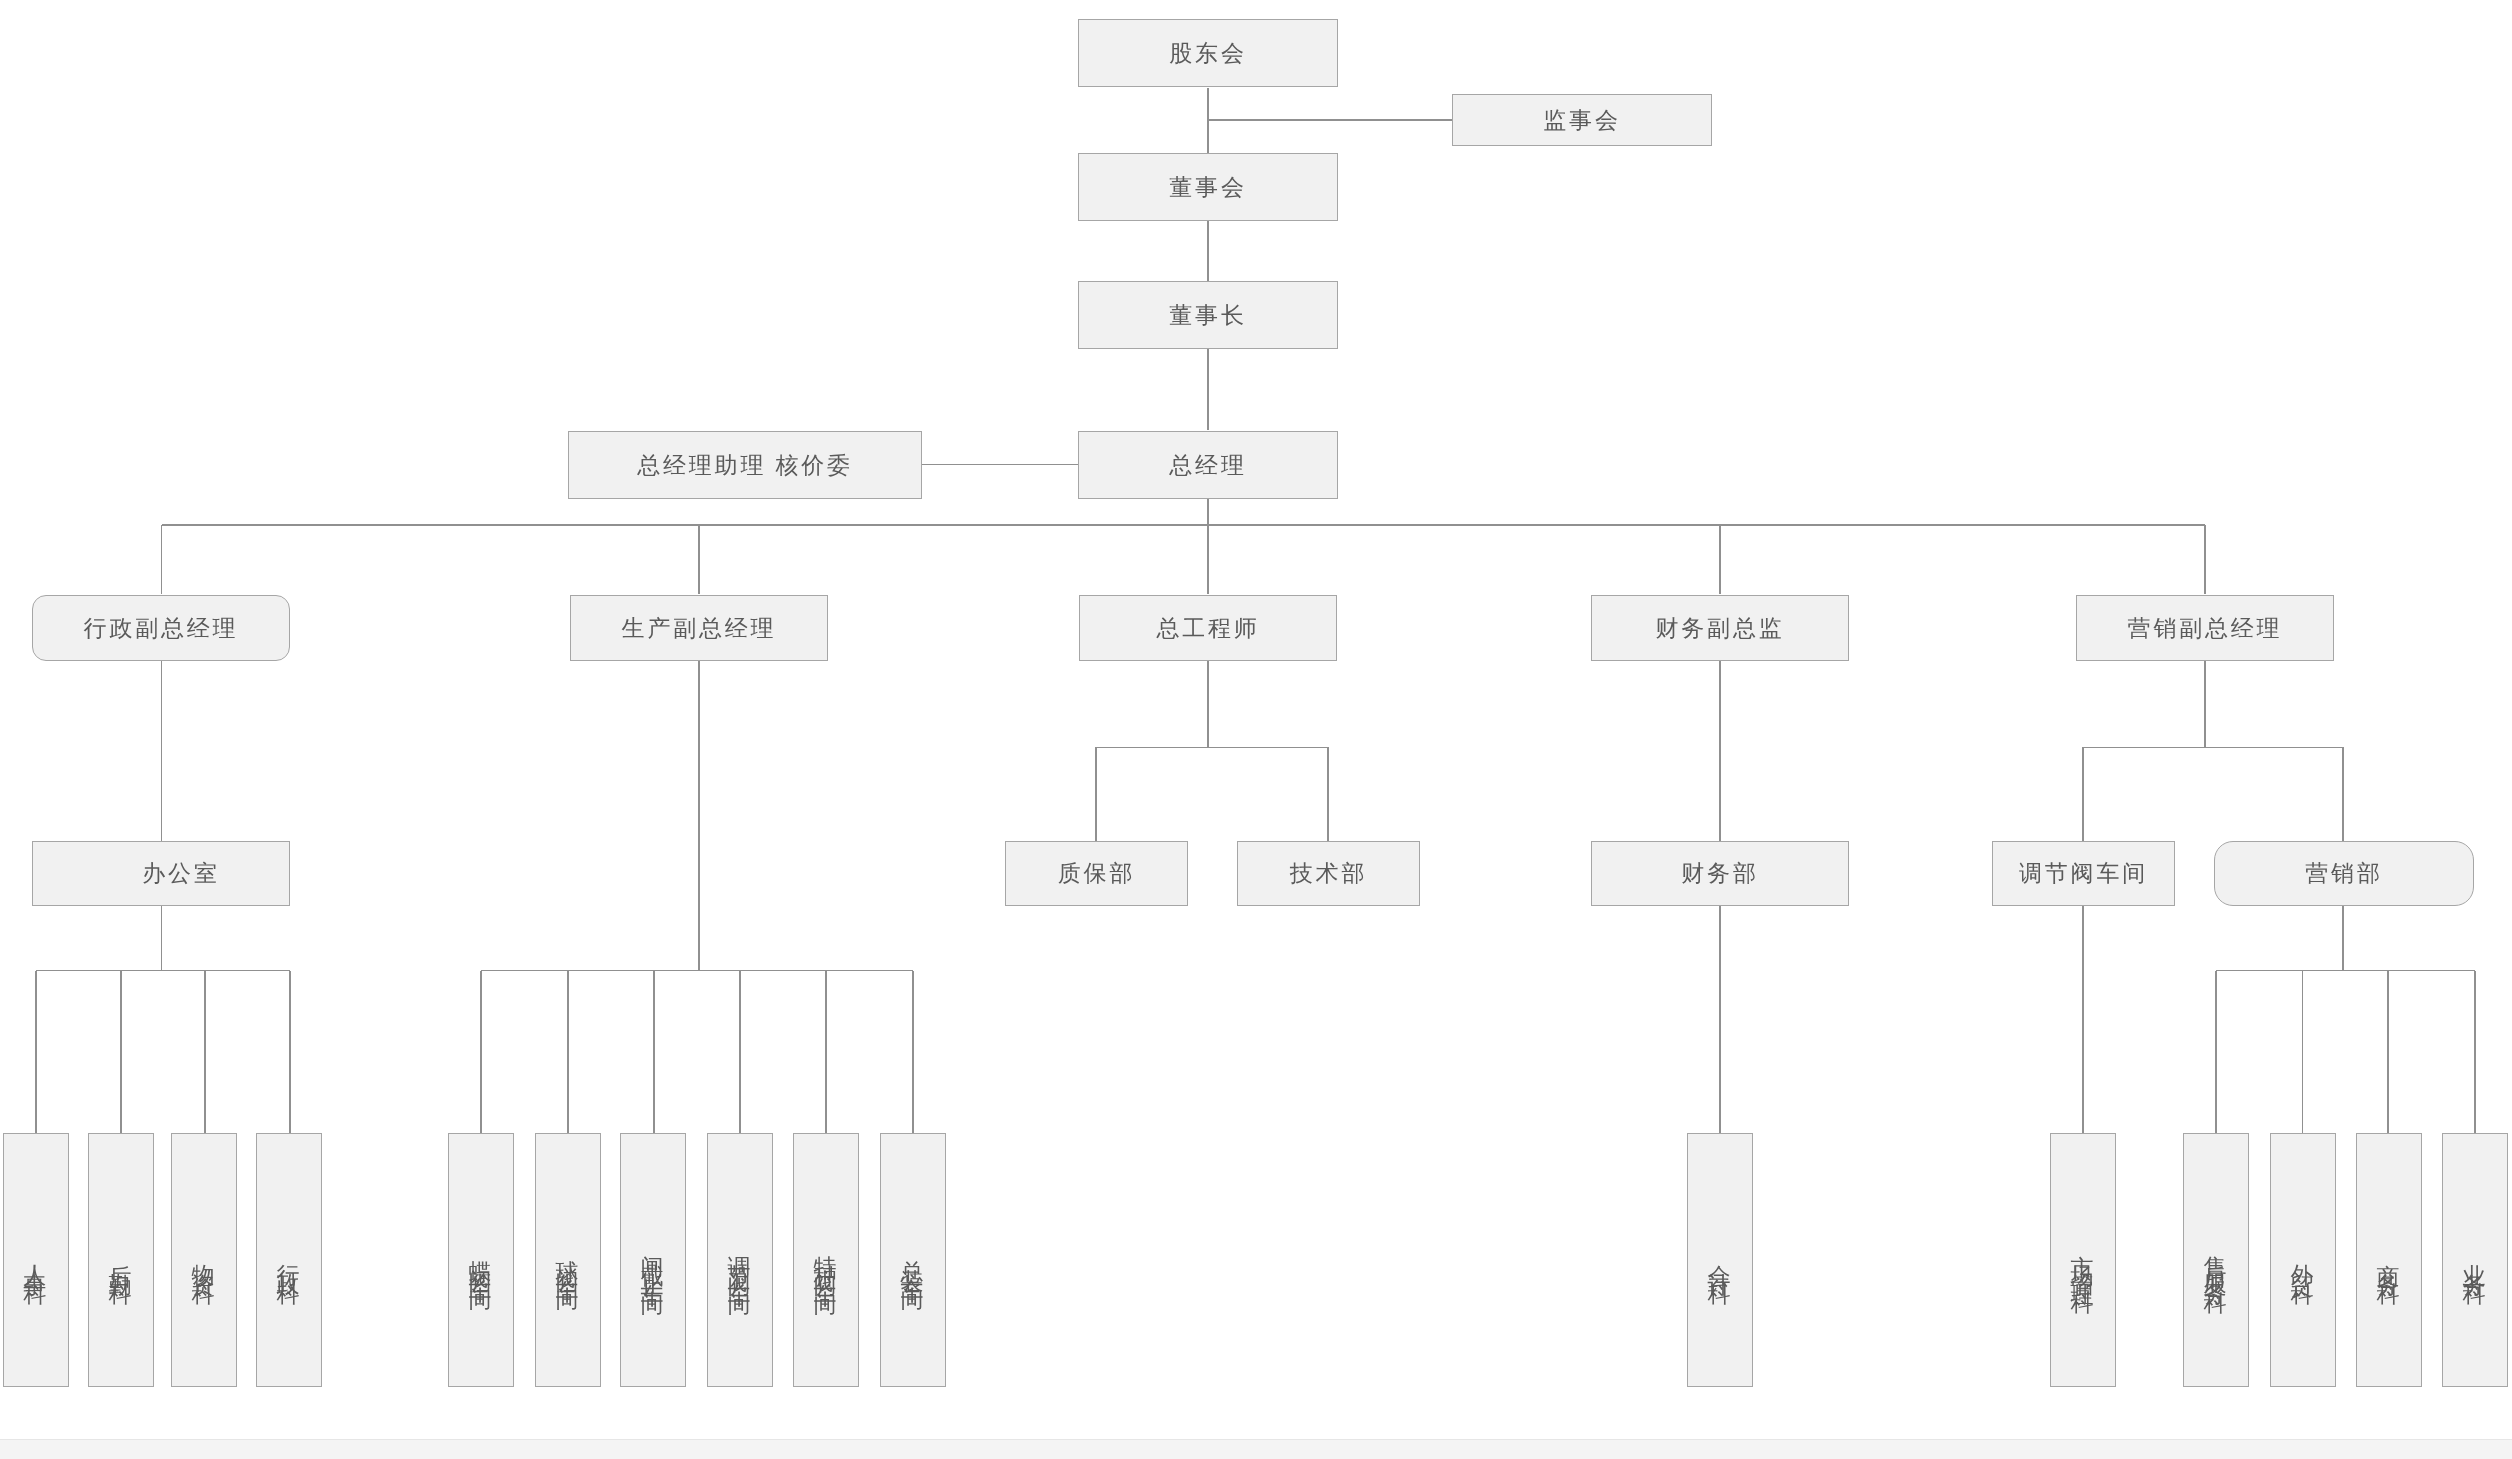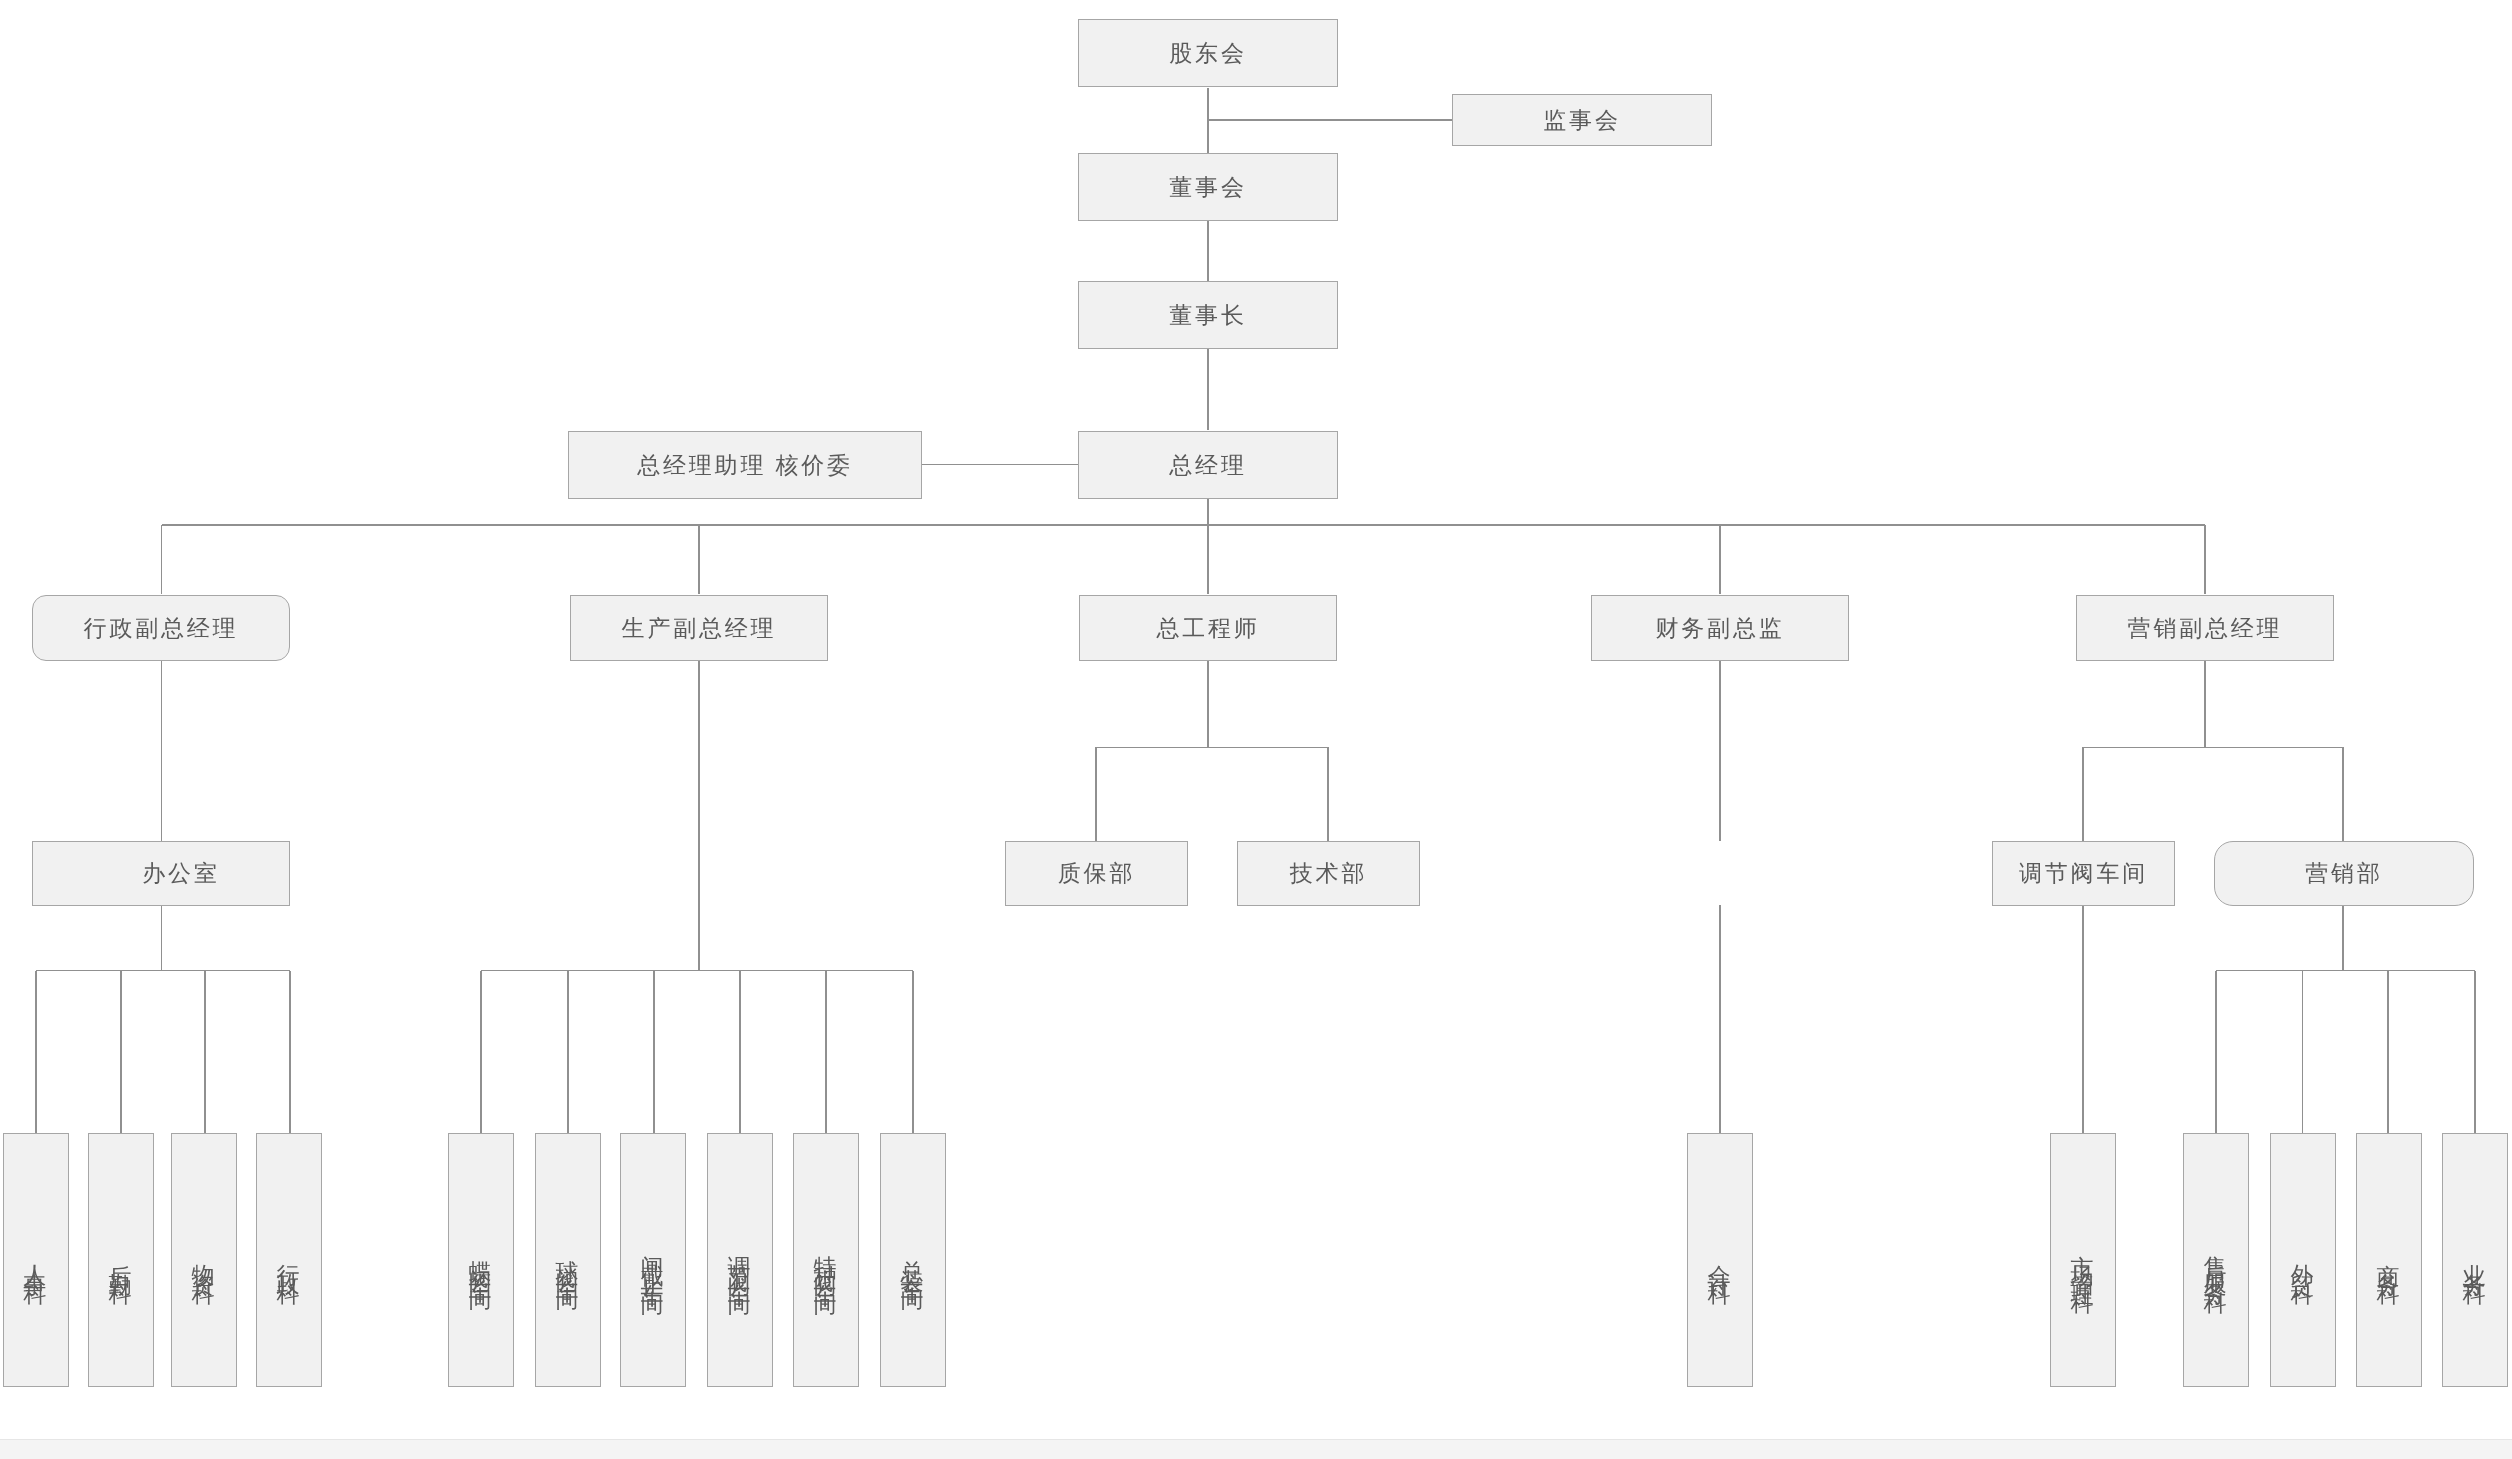--- a/index.html
+++ b/index.html
@@ -98,20 +98,21 @@
   <div class="node" style="left:1591px; top:595px; width:258px; height:66px;">财务副总监</div>
 
   <div class="node" style="left:2076px; top:595px; width:258px; height:66px;">营销副总经理</div>
 
   <div class="node" style="left:32px; top:841px; width:258px; height:65px;padding-left:40px;">办公室</div>
 
   <div class="node" style="left:1005px; top:841px; width:183px; height:65px;">质保部</div>
 
   <div class="node" style="left:1237px; top:841px; width:183px; height:65px;">技术部</div>
 
+  <div class="node" style="left:1591px; top:841px; width:258px; height:65px;">财务部</div>
 
   <div class="node" style="left:1992px; top:841px; width:183px; height:65px;">调节阀车间</div>
 
   <div class="node" style="left:2214px; top:841px; width:260px; height:65px;border-radius:19px;">营销部</div>
 
   <div class="node vertical" style="left:2.8px; top:1133px; width:66px; height:254px;">人事科</div>
 
   <div class="node vertical" style="left:88px; top:1133px; width:66px; height:254px;">后勤科</div>
 
   <div class="node vertical" style="left:171px; top:1133px; width:66px; height:254px;">物资科</div>

